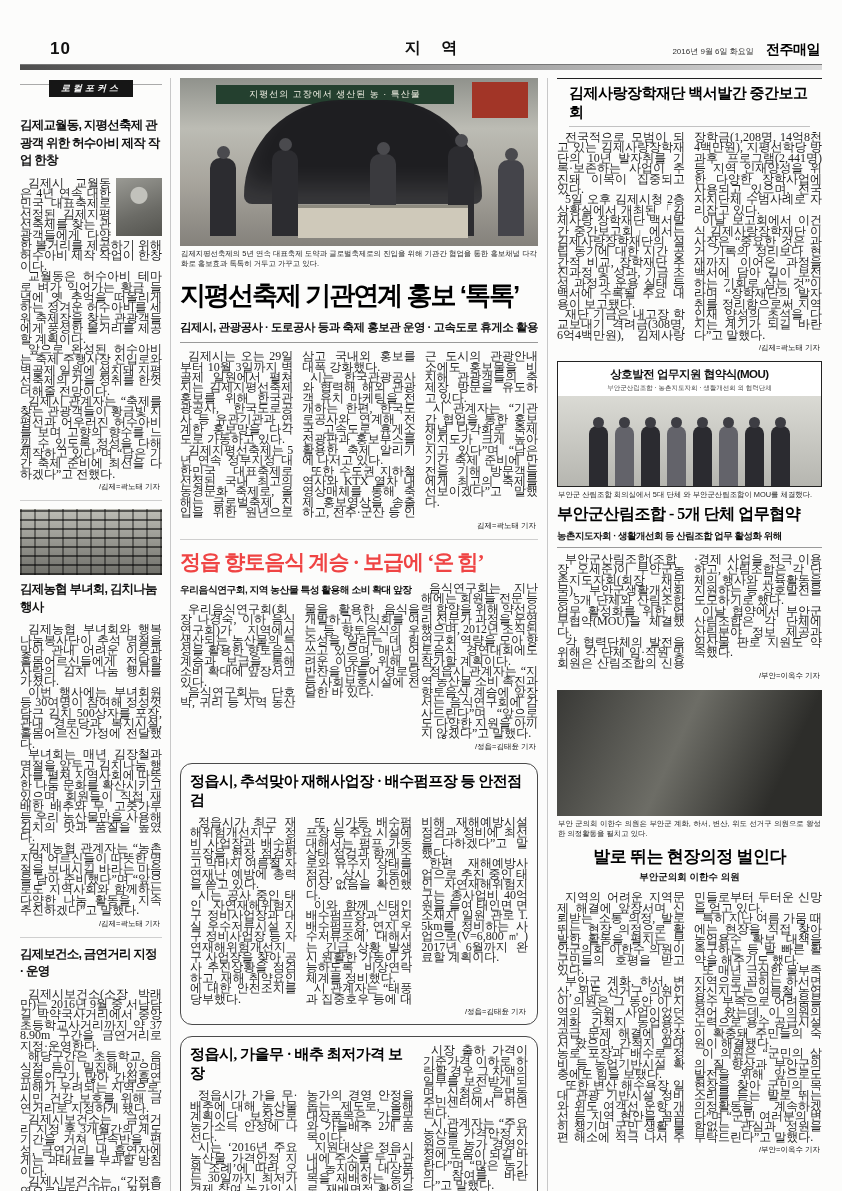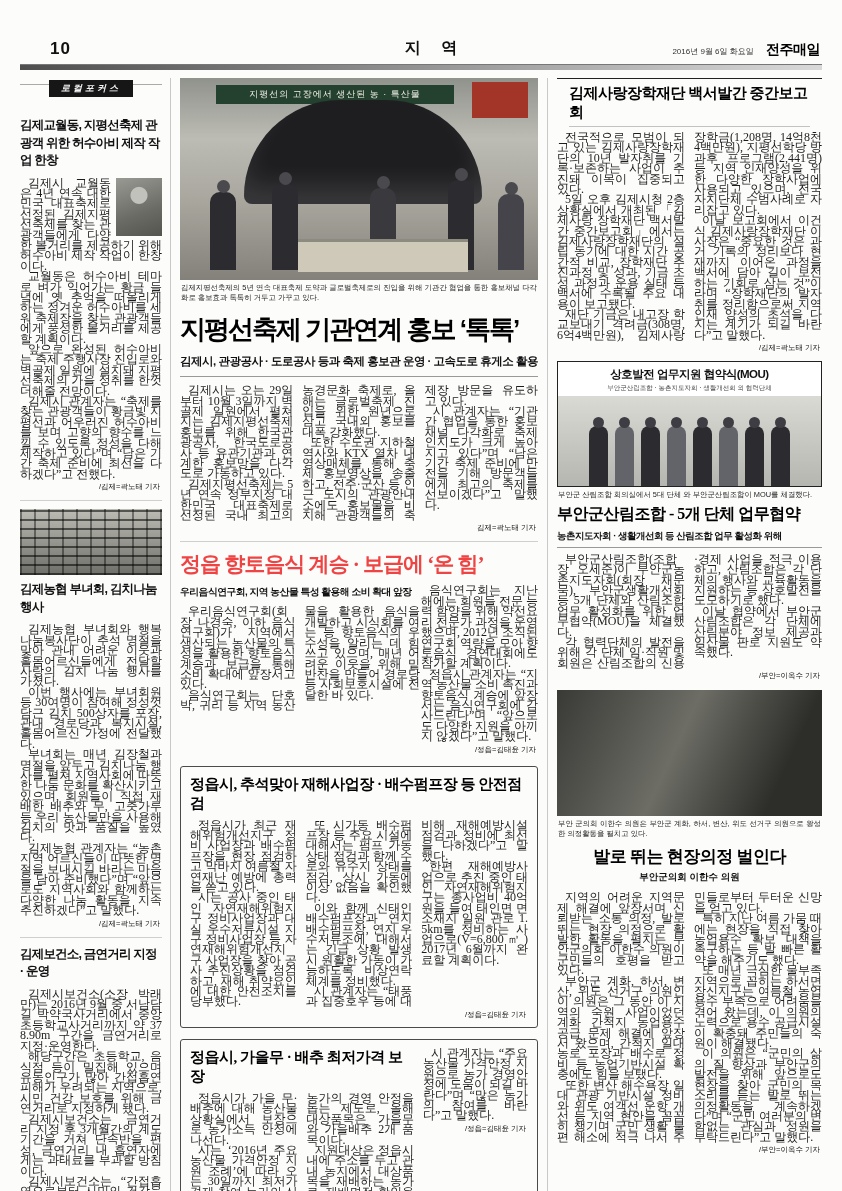--- a/index.html
+++ b/index.html
@@ -34,40 +34,40 @@
          font-style:italic;letter-spacing:3px;padding:2px 12px;transform:translateY(-8px);}
   .l-headline{font-size:12.5px;font-weight:800;line-height:17.5px;letter-spacing:-0.8px;margin:0 0 8px;}
   .scarecrow{float:right;width:46px;height:58px;margin:0 0 4px 5px;
              background:radial-gradient(circle at 50% 30%,#c2c2bc 0 8px,transparent 9px),
                         linear-gradient(160deg,#9a9a94,#6b6b66 60%,#54544f);}
   .kimchi-photo{height:66px;margin:2px 0 6px;
       background-image:repeating-linear-gradient(0deg,rgba(0,0,0,.55) 0 2px,transparent 2px 9px),
                        repeating-linear-gradient(90deg,rgba(0,0,0,.4) 0 2px,transparent 2px 14px),
                        linear-gradient(#bdbdb6,#6f6f69);}
   
-  .main-photo{position:relative;height:202px;overflow:hidden;
+  .main-photo{position:relative;height:168px;overflow:hidden;
       background:linear-gradient(#90928c,#bcbcb4 30%,#a8a59d 62%,#84817b);}
   .photo-banner{position:absolute;top:7px;left:36px;right:84px;background:#24402f;color:#f0efe4;
       font-size:9px;letter-spacing:1px;text-align:center;padding:3px 0;}
   .red-sign{position:absolute;top:4px;right:10px;width:56px;height:36px;background:#a23527;}
   .umbrella{position:absolute;top:22px;left:64px;width:238px;height:104px;background:#1e1e21;
       border-radius:119px 119px 10px 10px;box-shadow:inset 0 -18px 26px rgba(255,255,255,.12);}
   .ph-person{position:absolute;bottom:10px;width:26px;height:78px;border-radius:10px 10px 0 0;background:#2c2c30;}
   .ph-person::before{content:"";position:absolute;top:-12px;left:7px;width:13px;height:13px;border-radius:50%;background:#4a4a4e;}
   .photo-table{position:absolute;bottom:8px;left:118px;width:170px;height:30px;background:#cfc9ba;
       box-shadow:0 -3px 0 #8d8a7f;}
   .main-headline{font-size:26px;font-weight:900;letter-spacing:-2px;margin:10px 0 7px;color:#000;}
   .main-subhead{font-size:11.5px;font-weight:bold;letter-spacing:-0.5px;padding-bottom:7px;margin-bottom:8px;
       border-bottom:1px solid #999;}
   .food-headline{font-size:21px;letter-spacing:-1px;margin:2px 0 7px;color:#ef4444;}
   .food-layout{display:flex;gap:1px;}
   .food-left{width:240px;}
   .food-side{flex:1;}
   .food-subhead{font-size:9.8px;font-weight:bold;letter-spacing:-0.5px;margin:1px 0 7px;}
-  .abox{border:1px solid #4a4a4a;border-radius:3px;padding:8px 9px 7px;margin-top:11px;}
+  .abox{border:1px solid #4a4a4a;border-radius:12px;padding:8px 9px 7px;margin-top:11px;}
   .box-headline{font-size:15px;letter-spacing:-0.5px;margin:0 0 7px;color:#000;}
   .price-layout{display:flex;gap:9px;}
   .price-left{width:224px;}
   .price-side{flex:1;}
   
   .r-rule{border-top:1.5px solid #222;margin-bottom:5px;}
   .scholar-headline{font-size:15px;letter-spacing:-0.5px;margin:1px 12px 5px;padding-bottom:4px;border-bottom:1px solid #c2c2c2;color:#000;}
   .mou-box{border:1.5px solid #222;margin-top:8px;}
   .mou-head{text-align:center;padding:5px 4px 3px;background:#fff;}
   .mou-title{font-size:11.5px;font-weight:800;letter-spacing:-0.5px;}
@@ -161,20 +161,21 @@
         <div class="ph-person" style="left:318px;height:76px;background:#44444a;"></div>
         <div class="photo-table"></div>
       </div>
       <div class="caption">김제지평선축제의 5년 연속 대표축제 도약과 글로벌축제로의 진입을 위해 기관간 협업을 통한 홍보채널 다각화로 홍보효과 톡톡히 거두고 가꾸고 있다.</div>
 
       <h1 class="main-headline">지평선축제 기관연계 홍보 ‘톡톡’</h1>
       <div class="main-subhead">김제시, 관광공사 · 도로공사 등과 축제 홍보관 운영 · 고속도로 휴게소 활용</div>
       <div class="cols3">
           <p class="para">김제시는 오는 29일부터 10월 3일까지 벽골제 일원에서 펼쳐지는 김제지평선축제 홍보를 위해 한국관광공사, 한국도로공사 등 유관기관과 연계한 홍보망을 다각도로 가동하고 있다.</p>
           <p class="para">김제지평선축제는 5년 연속 정부지정 대한민국 대표축제로 선정된 국내 최고의 농경문화 축제로, 올해는 글로벌축제 진입을 위한 원년으로 삼고 국내외 홍보를 대폭 강화했다.</p>
+          <p class="para">시는 한국관광공사와 협력해 해외 관광객 유치 마케팅을 전개하는 한편, 한국도로공사와 연계해 전국 고속도로 휴게소 전광판과 홍보부스를 활용한 축제 알리기에 나서고 있다.</p>
           <p class="para">또한 수도권 지하철 역사와 KTX 열차 내 영상매체를 통해 축제 홍보영상을 송출하고, 전주·군산 등 인근 도시의 관광안내소에도 홍보물을 비치해 관광객들의 축제장 방문을 유도하고 있다.</p>
           <p class="para">시 관계자는 “기관간 협업을 통한 홍보채널 다각화로 축제 인지도가 크게 높아지고 있다”며 “남은 기간 축제 준비에 만전을 기해 방문객들에게 최고의 축제를 선보이겠다”고 말했다.</p>
         </div>
       <div class="byline">김제=곽노태 기자</div>
 
       <div class="divider"></div>
 
       <div>
         <h2 class="serif food-headline">정읍 향토음식 계승 · 보급에 ‘온 힘’</h2>
         <div class="food-layout">
@@ -206,28 +207,29 @@
             <p class="para">한편 재해예방사업으로 추진 중인 태인 자연재해위험지구는 총사업비 40억원을 들여 태인면 면소재지 일원 관로 1.5km를 정비하는 사업으로(V=6,800㎥) 2017년 6월까지 완료할 계획이다.</p>
           </div>
         <div class="byline">/정읍=김태윤 기자</div>
       </div>
 
       <div class="abox">
         <div class="price-layout">
           <div class="price-left">
             <h2 class="serif box-headline">정읍시,  가을무 · 배추 최저가격 보장</h2>
             <div class="cols2">
-                <p class="para">정읍시가 가을 무·배추에 대해 농산물 상황실에서 보장으로 농가소득 안정에 나선다.</p>
+                <p class="para">정읍시가 가을 무·배추에 대해 농산물 계획이다 보장으로 농가소득 안정에 나선다.</p>
                 <p class="para">시는 ‘2016년 주요농산물 가격안정 지원 조례’에 따라 오는 30일까지 최저가격제 참여 농가의 신청을 받는다.</p>
                 <p class="para">최저가격 보장제는 농산물 가격 폭락 시 농가의 경영 안정을 돕는 제도로, 올해 대상품목은 가을무와 가을배추 2개 품목이다.</p>
                 <p class="para">지원대상은 정읍시 내에 주소를 두고 관내 농지에서 대상품목을 재배하는 농가로, 재배면적 확인을 거쳐 대상자로 확정된다.</p>
               </div>
           </div>
           <div class="price-side">
             <div>
+                <p class="para">시장 출하 가격이 기준가격 이하로 하락할 경우 그 차액의 일부를 보전받게 되며, 신청은 읍면동 주민센터에서 하면 된다.</p>
                 <p class="para">시 관계자는 “주요 농산물 가격안정 지원으로 농가 경영안정에 도움이 되길 바란다”며 “많은 농가의 참여를 바란다”고 말했다.</p>
               </div>
             <div class="byline">/정읍=김태윤 기자</div>
           </div>
         </div>
       </div>
     </div>
 
     <div class="rcol">
 

